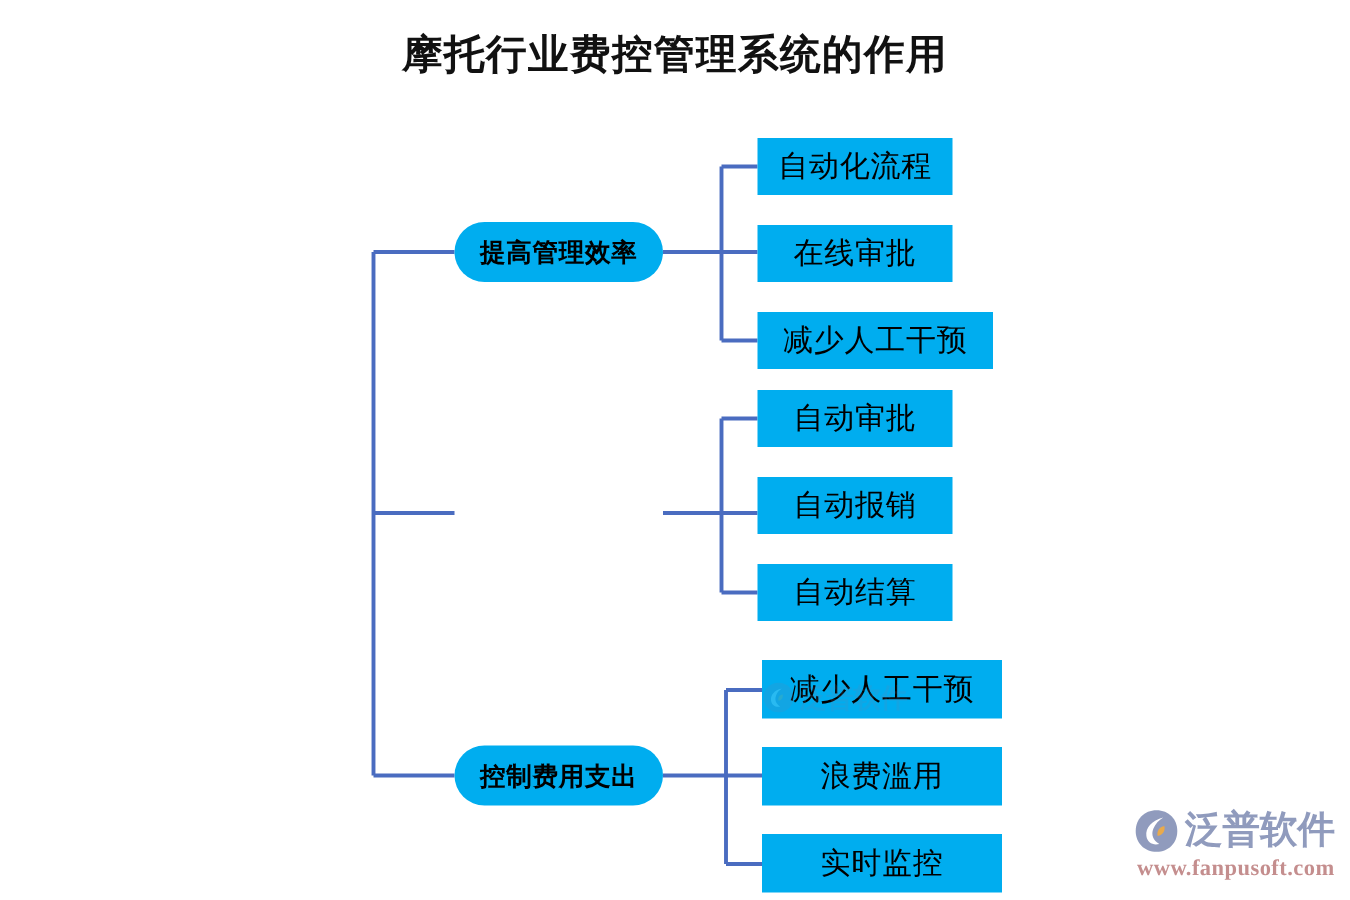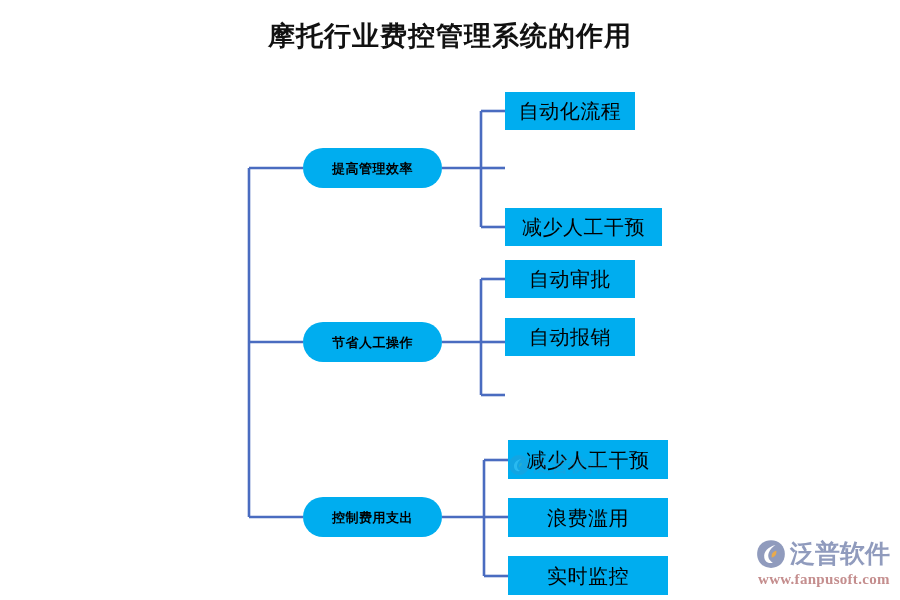--- a/index.html
+++ b/index.html
@@ -48,21 +48,21 @@
     background: #00ADEF;
     display: flex;
     align-items: center;
     justify-content: center;
     color: #000000;
     line-height: 1;
   }
   .node.level1 {
     font-family: "Liberation Serif", serif;
     font-weight: bold;
-    font-size: 13px;
+    font-size: 17px;
     letter-spacing: 0.5px;
     border-radius: 20px;
   }
   .node.level2 {
     font-family: "Liberation Serif", serif;
     font-weight: normal;
     font-size: 20px;
     letter-spacing: 0.5px;
   }
 
@@ -165,33 +165,36 @@
     </g>
   </svg>
 
   <div class="node level1" style="left:303px; top:148px; width:139px; height:40px;">
     <span>提高管理效率</span>
   </div>
 
   <div class="node level2" style="left:505px; top:92px; width:130px; height:38px;">
     <span>自动化流程</span>
   </div>
+  <div class="node level2" style="left:505px; top:150px; width:130px; height:38px;">
+    <span>在线审批</span>
+  </div>
   <div class="node level2" style="left:505px; top:208px; width:157px; height:38px;">
     <span>减少人工干预</span>
   </div>
 
-  <div class="node level1" style="left:303px; top:322px; width:139px; height:40px;">
-    <span>节省人工操作</span>
-  </div>
 
   <div class="node level2" style="left:505px; top:260px; width:130px; height:38px;">
     <span>自动审批</span>
   </div>
   <div class="node level2" style="left:505px; top:318px; width:130px; height:38px;">
     <span>自动报销</span>
+  </div>
+  <div class="node level2" style="left:505px; top:376px; width:130px; height:38px;">
+    <span>自动结算</span>
   </div>
 
   <div class="node level1" style="left:303px; top:497px; width:139px; height:40px;">
     <span>控制费用支出</span>
   </div>
 
   <div class="node level2" style="left:508px; top:440px; width:160px; height:39px;">
     <span>减少人工干预</span>
   </div>
   <div class="node level2" style="left:508px; top:498px; width:160px; height:39px;text-align:center;">

